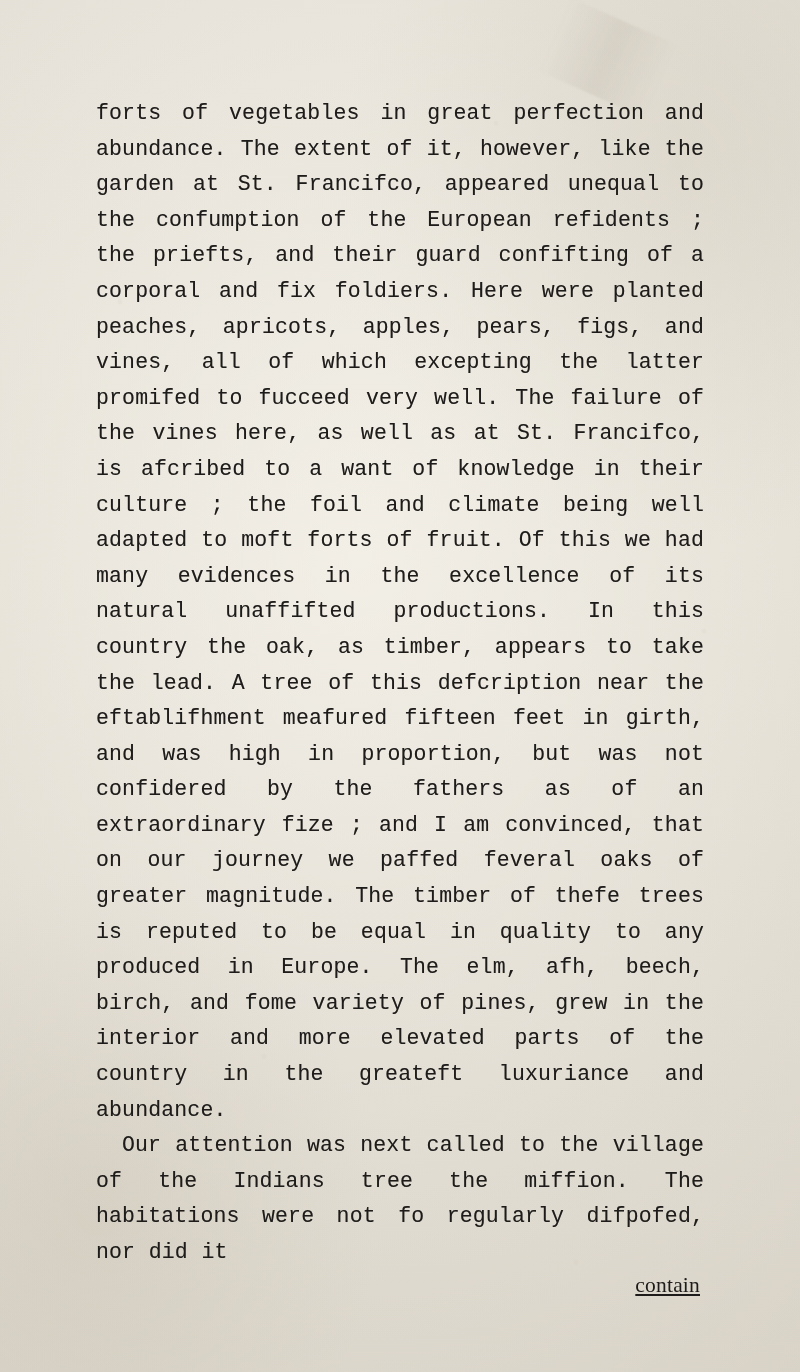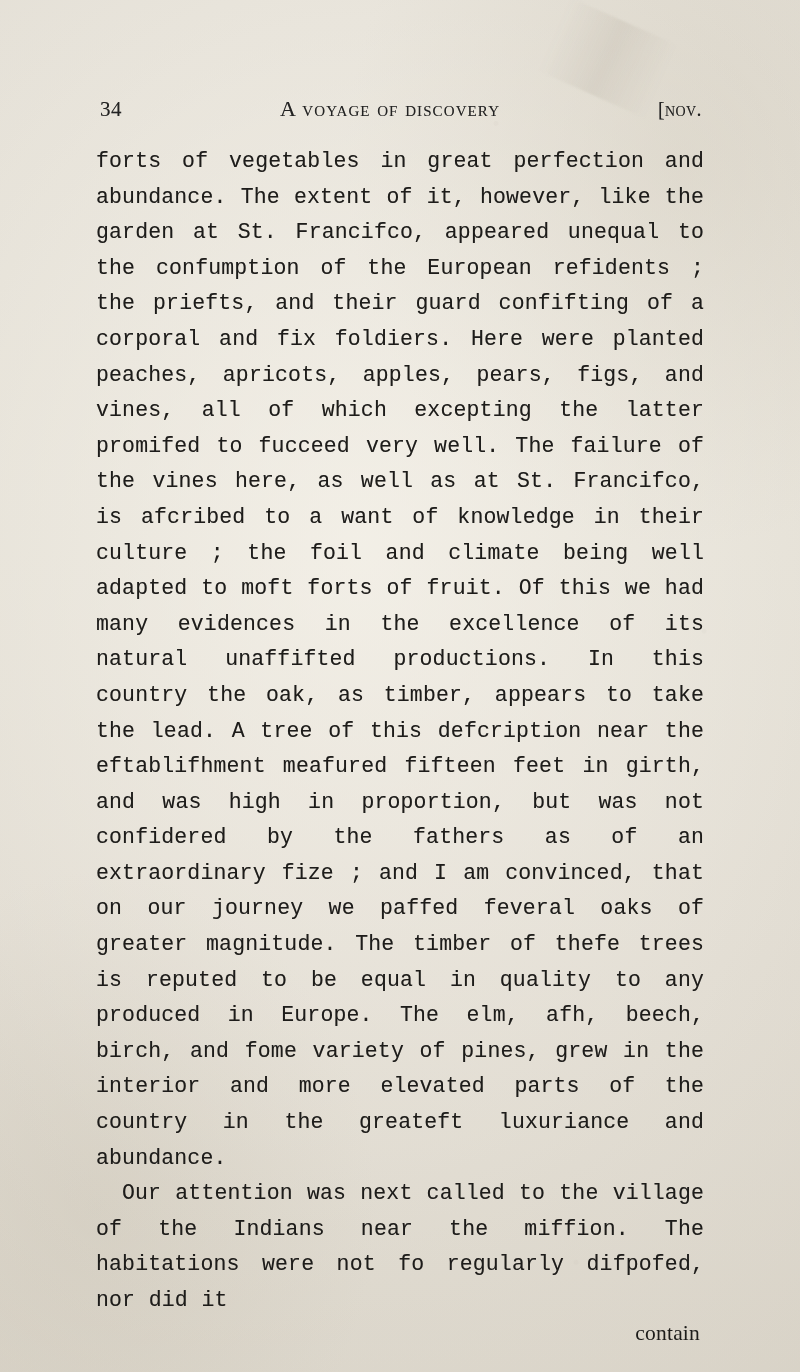--- a/index.html
+++ b/index.html
@@ -107,45 +107,38 @@
   .body-text p.indent {
     text-indent: 26px;
   }
   .catchword-line {
     text-align: right;
     font-size: 21.5px;
     color: #1d1c1a;
     margin-top: 2px;
     padding-right: 4px;
     letter-spacing: 0.2px;
+    text-decoration: underline;
   }
   
   .body-text, .header-line {
     text-shadow: 0 0 0.6px rgba(40,38,34,0.35);
   }
 </style>
 </head>
 <body>
 
 <div class="page">
   <div class="grain"></div>
   <div class="scuff"></div>
 
   <div class="text-block">
 
-    <div class="header-line">
-      <span class="folio">34</span>
-      <span class="running-title">
-        <span class="caps">A</span>
-        <span>voyage of discovery</span>
-      </span>
-      <span class="signature sig-small">[nov.</span>
-    </div>
 
     <div class="body-text">
       <p>forts of vegetables in great perfection and abundance. The extent of it, however, like the garden at St. Francifco, appeared unequal to the confumption of the European refidents ; the priefts, and their guard confifting of a corporal and fix foldiers. Here were planted peaches, apricots, apples, pears, figs, and vines, all of which excepting the latter promifed to fucceed very well. The failure of the vines here, as well as at St. Francifco, is afcribed to a want of knowledge in their culture ; the foil and climate being well adapted to moft forts of fruit. Of this we had many evidences in the excellence of its natural unaffifted productions. In this country the oak, as timber, appears to take the lead. A tree of this defcription near the eftablifhment meafured fifteen feet in girth, and was high in proportion, but was not confidered by the fathers as of an extraordinary fize ; and I am convinced, that on our journey we paffed feveral oaks of greater magnitude. The timber of thefe trees is reputed to be equal in quality to any produced in Europe. The elm, afh, beech, birch, and fome variety of pines, grew in the interior and more elevated parts of the country in the greateft luxuriance and abundance.</p>
-      <p class="indent">Our attention was next called to the village of the Indians near the miffion. The habitations were not fo regularly difpofed, nor did it</p>
+      <p class="indent">Our attention was next called to the village of the Indians tree the miffion. The habitations were not fo regularly difpofed, nor did it</p>
     </div>
 
     <div class="catchword-line">contain</div>
 
   </div>
 </div>
 
 </body></html>

